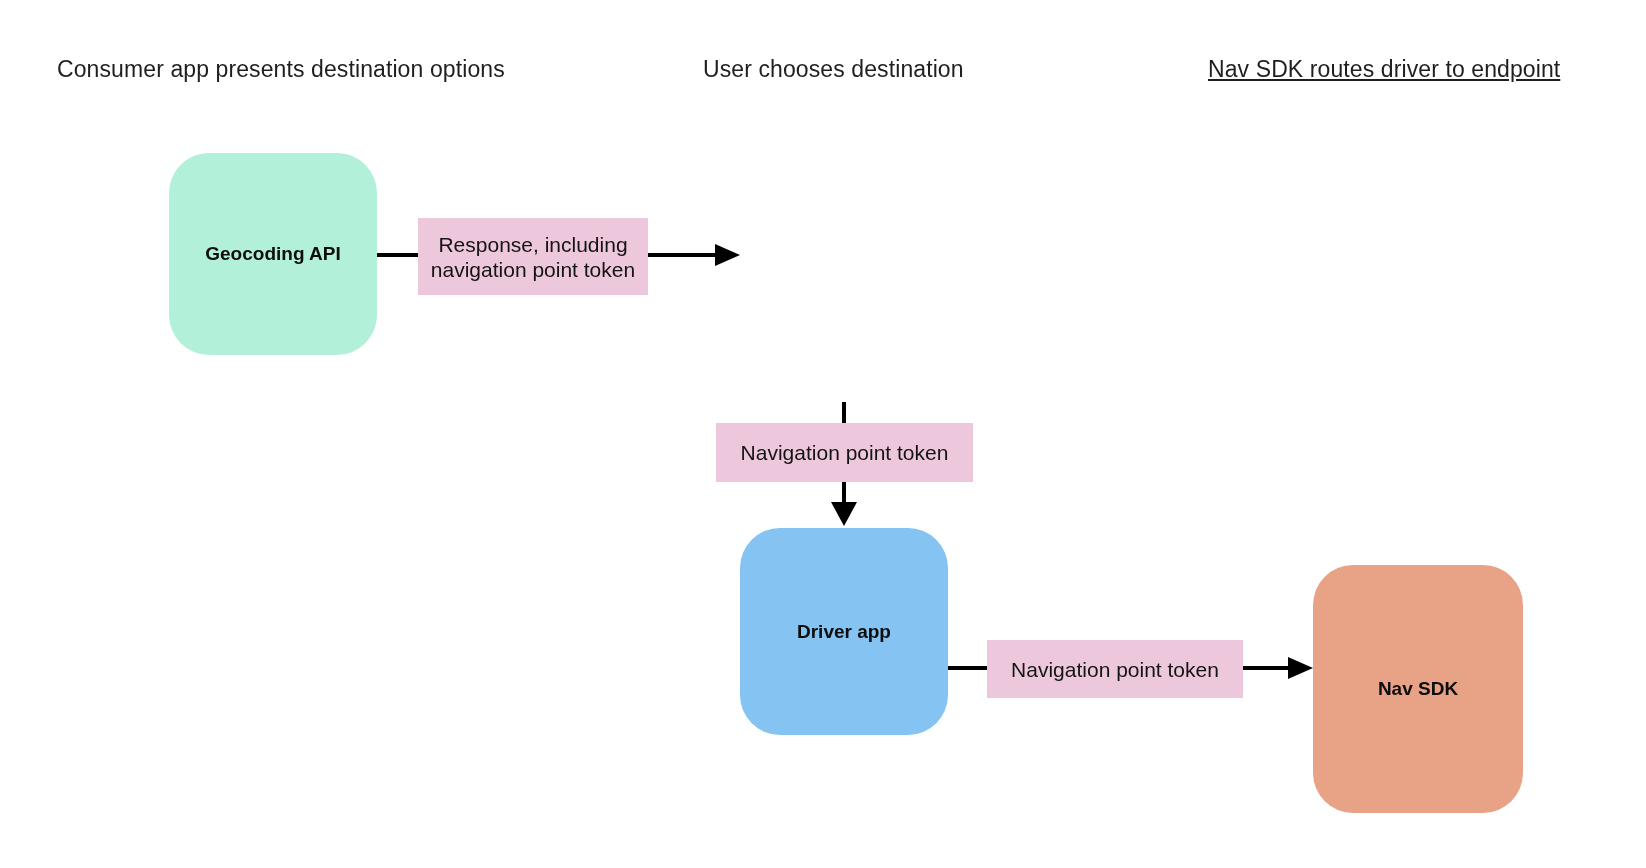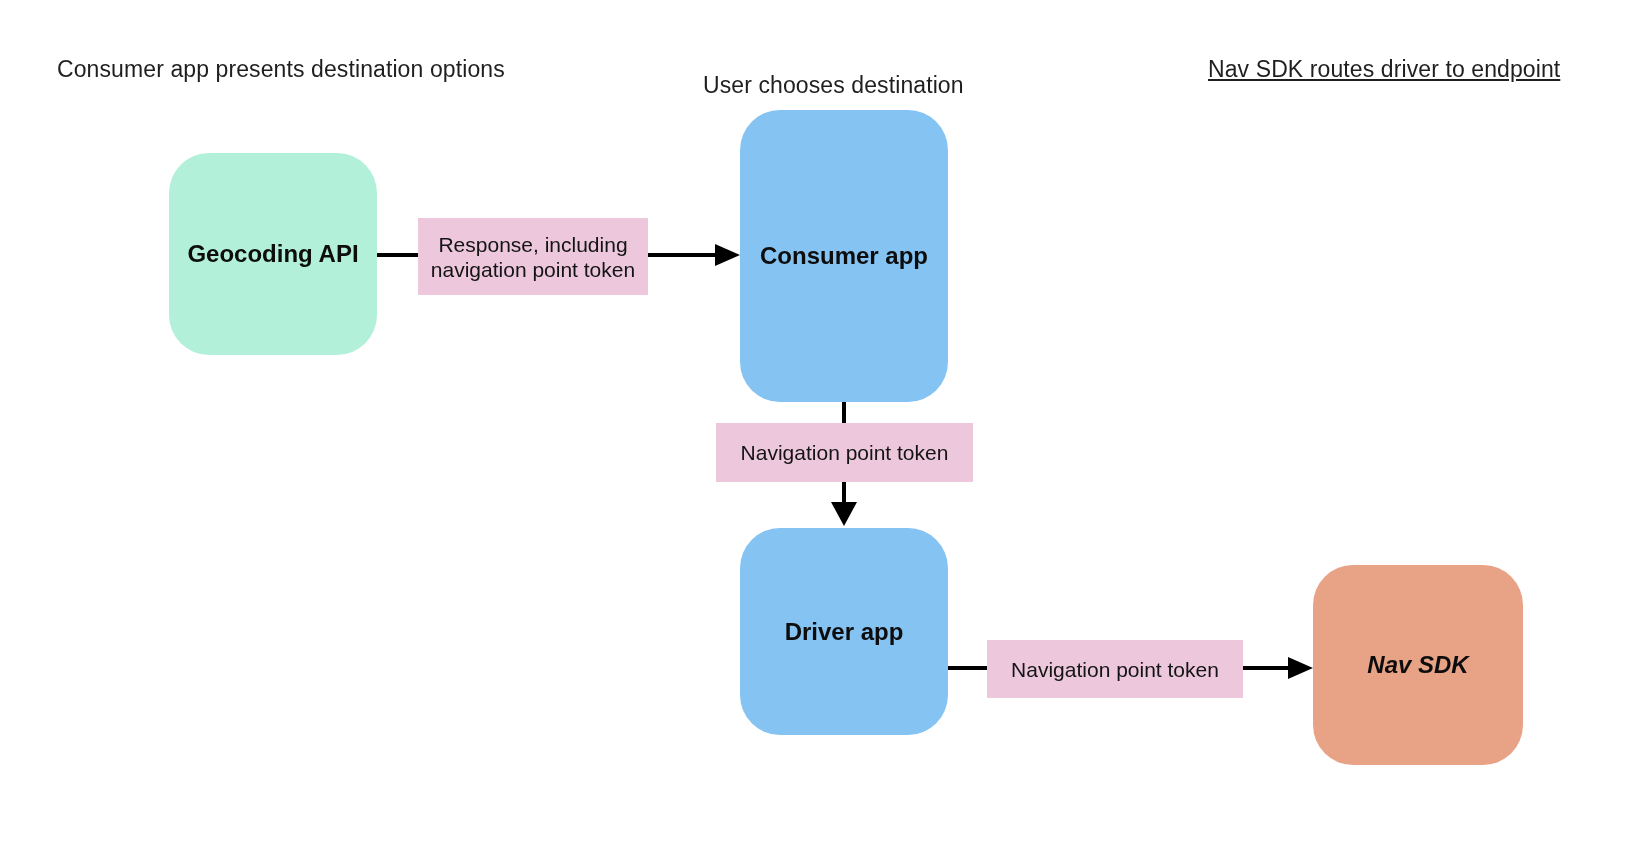--- a/index.html
+++ b/index.html
@@ -26,21 +26,21 @@
 
   .node {
     position: absolute;
     border-radius: 40px;
     display: flex;
     align-items: center;
     justify-content: center;
     z-index: 3;
   }
   .node .node-label {
-    font-size: 24px;
+    font-size: 19px;
     font-weight: 700;
     color: #0d0d0d;
     text-align: center;
   }
 
   .edge-line {
     position: absolute;
     z-index: 1;
   }
   .edge-label {
@@ -61,44 +61,41 @@
   }
   .arrowhead.right { clip-path: polygon(0 0, 100% 50%, 0 100%); width: 25px; height: 22px; }
   .arrowhead.down  { clip-path: polygon(0 0, 100% 0, 50% 100%); width: 26px; height: 24px; }
 </style>
 </head>
 <body>
 
 <div class="canvas">
 
   <div class="col-header" style="left:57px; top:56px;">Consumer app presents destination options</div>
-  <div class="col-header" style="left:703px; top:56px;margin-top:16px;">User chooses destination</div>
+  <div class="col-header" style="left:703px; top:56px;">User chooses destination</div>
   <div class="col-header" style="left:1208px; top:56px;text-decoration:underline;">Nav SDK routes driver to endpoint</div>
 
   <div class="edge-line" style="left: 377px; top: 253px; width: 343px; height: 4px; background-color: rgb(0, 0, 0);"></div>
   <div class="arrowhead right" style="left: 715px; top: 244px; background-color: rgb(0, 0, 0);"></div>
   <div class="edge-label" style="left: 418px; top: 218px; width: 230px; height: 77px; background-color: rgb(237, 200, 221);">Response, including navigation point token</div>
 
   <div class="edge-line" style="left: 842px; top: 402px; width: 4px; height: 104px; background-color: rgb(0, 0, 0);"></div>
   <div class="arrowhead down" style="left: 831px; top: 502px; background-color: rgb(0, 0, 0);"></div>
   <div class="edge-label" style="left: 716px; top: 423px; width: 257px; height: 59px; background-color: rgb(237, 200, 221);">Navigation point token</div>
 
   <div class="edge-line" style="left: 948px; top: 666px; width: 343px; height: 4px; background-color: rgb(0, 0, 0);"></div>
   <div class="arrowhead right" style="left: 1288px; top: 657px; background-color: rgb(0, 0, 0);"></div>
   <div class="edge-label" style="left: 987px; top: 640px; width: 256px; height: 58px; background-color: rgb(237, 200, 221);">Navigation point token</div>
 
   <div class="node" style="left: 169px; top: 153px; width: 208px; height: 202px; background-color: rgb(179, 240, 218);">
     <span class="node-label">Geocoding API</span>
   </div>
 
-  <div class="node" style="left: 740px; top: 110px; width: 208px; height: 292px; background-color: rgb(133, 195, 242);">
-    <span class="node-label">Consumer app</span>
-  </div>
 
   <div class="node" style="left: 740px; top: 528px; width: 208px; height: 207px; background-color: rgb(133, 195, 242);">
     <span class="node-label">Driver app</span>
   </div>
 
-  <div class="node" style="left: 1313px; top: 565px; width: 210px; height: 200px; background-color: rgb(232, 163, 134); font-style: italic;">
+  <div class="node" style="left: 1313px; top: 565px; width: 210px; height: 248px; background-color: rgb(232, 163, 134);">
     <span class="node-label">Nav SDK</span>
   </div>
 
 </div>
 
 </body></html>

